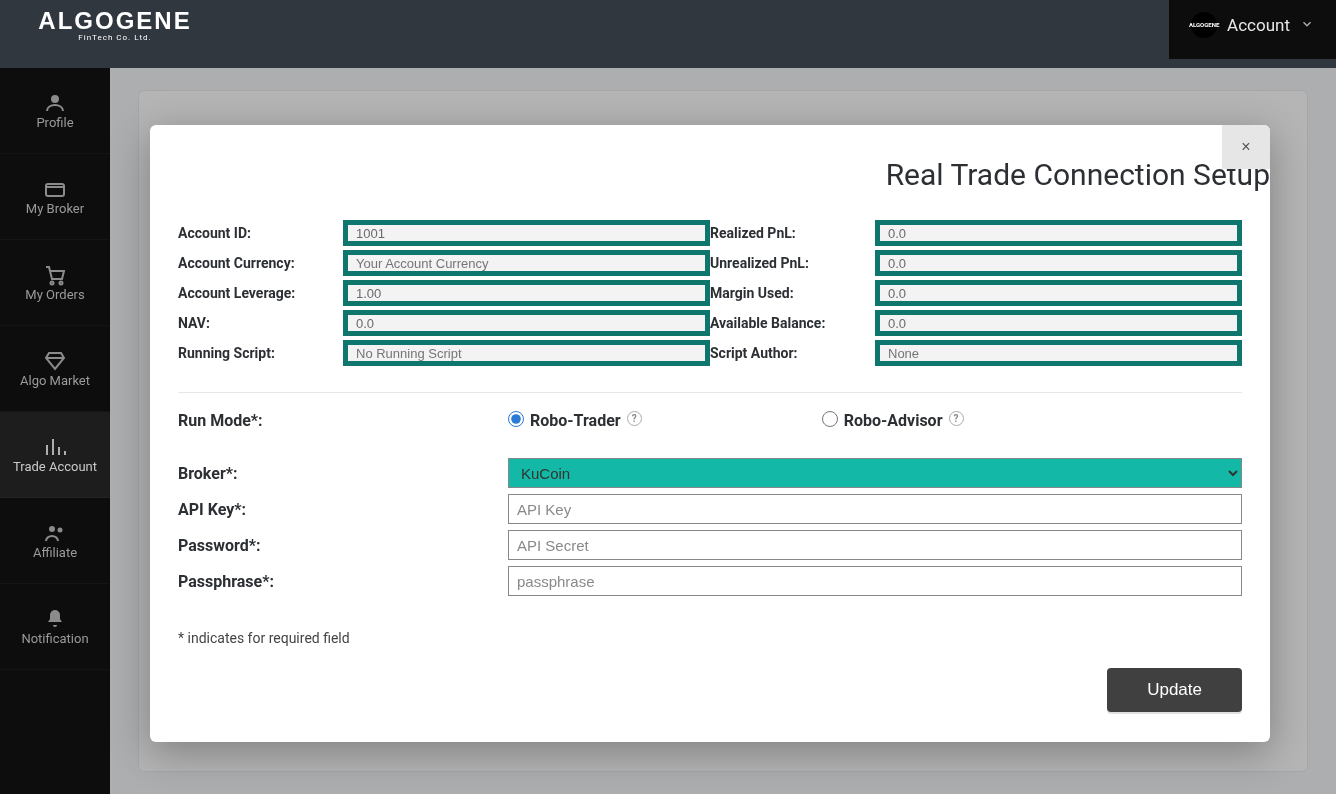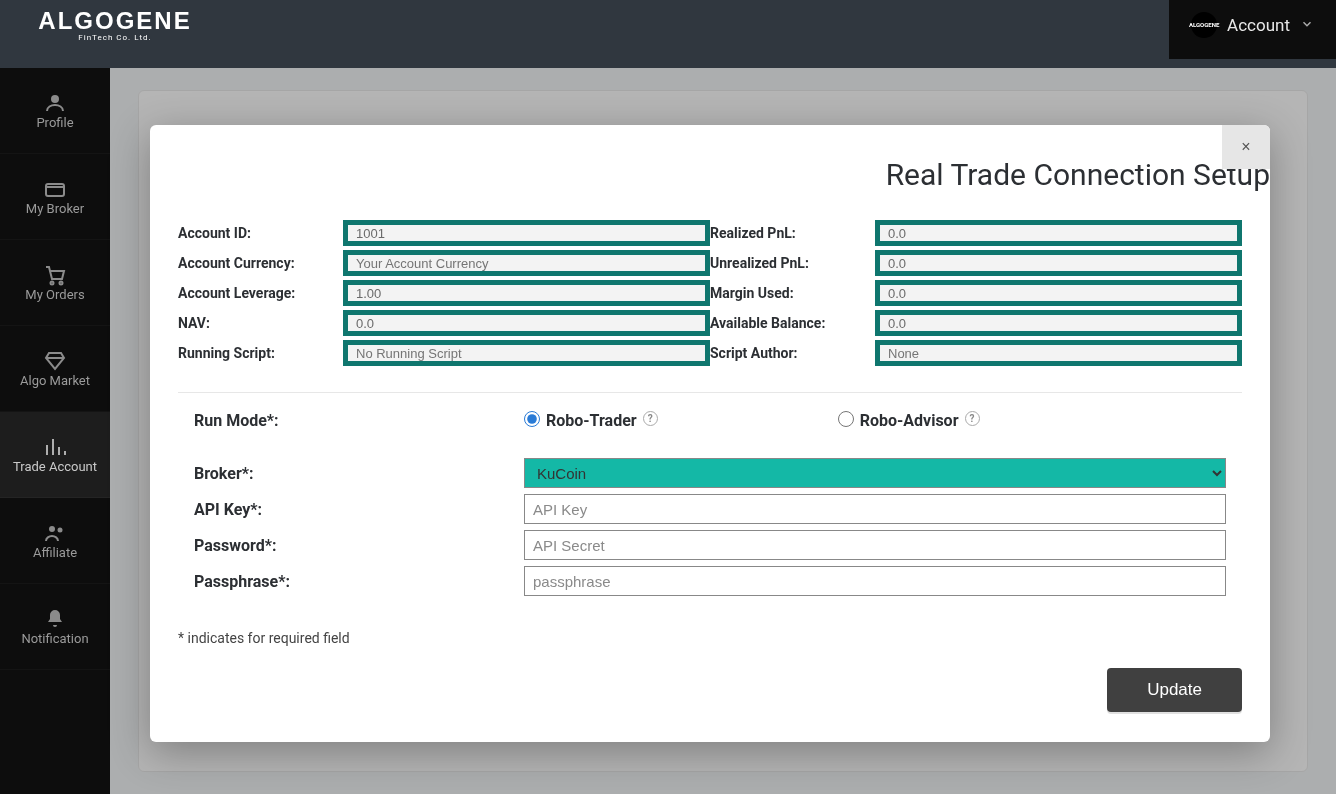--- a/index.html
+++ b/index.html
@@ -166,21 +166,21 @@
   padding: 0 8px;
   font-size: 13px;
 }
 
 .divider {
   margin: 22px 28px 18px 28px;
   border: none;
   border-top: 1px solid #e7e7e7;
 }
 
-.form-section { padding: 0 44px; }
+.form-section { padding: 0 28px; }
 .form-row {
   display: flex;
   align-items: center;
   margin-bottom: 6px;
 }
 .form-label {
   width: 330px;
   font-size: 16px;
   font-weight: 700;
   color: #2c2f33;

